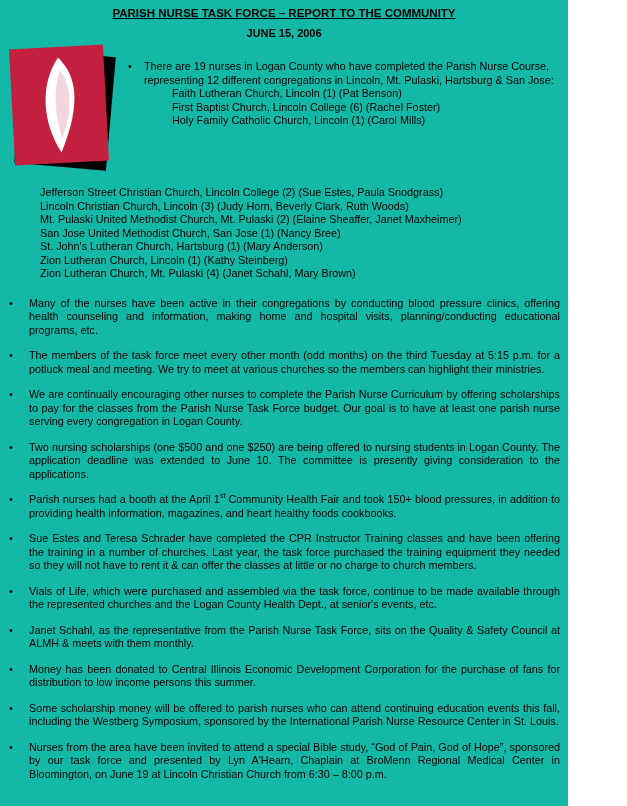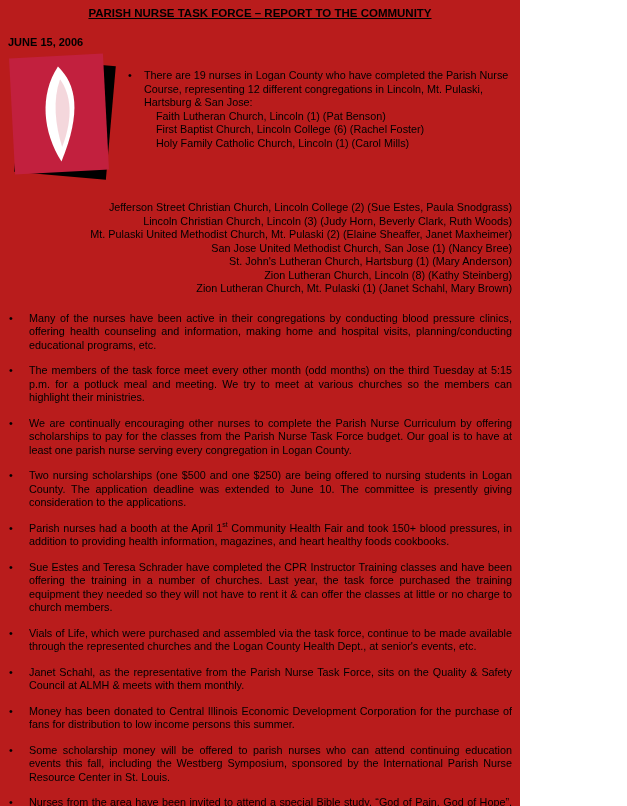--- a/index.html
+++ b/index.html
@@ -1,41 +1,41 @@
 <!DOCTYPE html>
 <html><head>
 <meta charset="utf-8">
 <style>
   html, body { margin: 0; padding: 0; background: #ffffff; }
   .page {
     position: relative;
-    width: 520px;
+    width: 568px;
     height: 806px;
     box-sizing: border-box;
-    background: #b91c1c;
+    background: #14b8a6;
     color: #000000;
     font-family: "Liberation Sans", sans-serif;
     font-size: 10.8px;
     line-height: 13.5px;
     padding: 6px 8px 4px 8px;
     overflow: hidden;
   }
   .title {
     text-align: center;
     font-weight: bold;
     font-size: 11.5px;
     line-height: 14px;
     text-decoration: underline;
   }
   .date {
-    text-align: left;
+    text-align: center;
     font-weight: bold;
     font-size: 11px;
     line-height: 13px;
-    margin-top: 16px;
+    margin-top: 7px;
   }
   .intro-row { display: flex; margin-top: 4px; }
   .logo-wrap {
     position: relative;
     width: 112px;
     height: 134px;
     flex: none;
   }
   .logo-shadow {
     position: absolute;
@@ -52,23 +52,23 @@
     transform: rotate(-3deg);
     display: flex;
     align-items: center;
     justify-content: center;
   }
   .logo-red svg { width: 72px; height: 104px; display: block; }
   .intro-content { flex: 1; padding-top: 16px; padding-left: 8px; }
   .intro-first { display: flex; }
   .intro-bullet { width: 16px; flex: none; }
   .intro-text { flex: 1; padding-right: 2px; }
-  .church-inner { margin-left: 28px; }
+  .church-inner { margin-left: 44px; }
   .church-inner .church-line { padding-right: 2px; }
-  .church-outer { margin-left: 32px; margin-top: 14px; text-align: right; }
+  .church-outer { margin-left: 32px; margin-top: 8px; }
   .bullets { list-style: none; margin: 16px 0 0 0; padding: 0; }
   .bullet-item { display: flex; margin-bottom: 12px; }
   .bullet-marker { width: 20px; flex: none; padding-left: 1px; }
   .bullet-text { flex: 1; text-align: justify; }
   sup.ord { vertical-align: super; font-size: 7px; line-height: 0; }
 </style>
 </head>
 <body>
 
 <div class="page">
@@ -99,22 +99,22 @@
       </div>
     </div>
   </div>
 
   <div class="church-outer">
     <div class="church-line">Jefferson Street Christian Church, Lincoln College (2) (Sue Estes, Paula Snodgrass)</div>
     <div class="church-line">Lincoln Christian Church, Lincoln (3) (Judy Horn, Beverly Clark, Ruth Woods)</div>
     <div class="church-line">Mt. Pulaski United Methodist Church, Mt. Pulaski (2) (Elaine Sheaffer, Janet Maxheimer)</div>
     <div class="church-line">San Jose United Methodist Church, San Jose (1) (Nancy Bree)</div>
     <div class="church-line">St. John's Lutheran Church, Hartsburg (1) (Mary Anderson)</div>
-    <div class="church-line">Zion Lutheran Church, Lincoln (8) (Kathy Steinberg)</div>
-    <div class="church-line">Zion Lutheran Church, Mt. Pulaski (1) (Janet Schahl, Mary Brown)</div>
+    <div class="church-line">Zion Lutheran Church, Lincoln (1) (Kathy Steinberg)</div>
+    <div class="church-line">Zion Lutheran Church, Mt. Pulaski (4) (Janet Schahl, Mary Brown)</div>
   </div>
 
   <ul class="bullets">
     <li class="bullet-item">
       <span class="bullet-marker">•</span>
       <span class="bullet-text">Many of the nurses have been active in their congregations by conducting blood pressure clinics, offering health counseling and information, making home and hospital visits, planning/conducting educational programs, etc.</span>
     </li>
     <li class="bullet-item">
       <span class="bullet-marker">•</span>
       <span class="bullet-text">The members of the task force meet every other month (odd months) on the third Tuesday at 5:15 p.m. for a potluck meal and meeting.  We try to meet at various churches so the members can highlight their ministries.</span>

